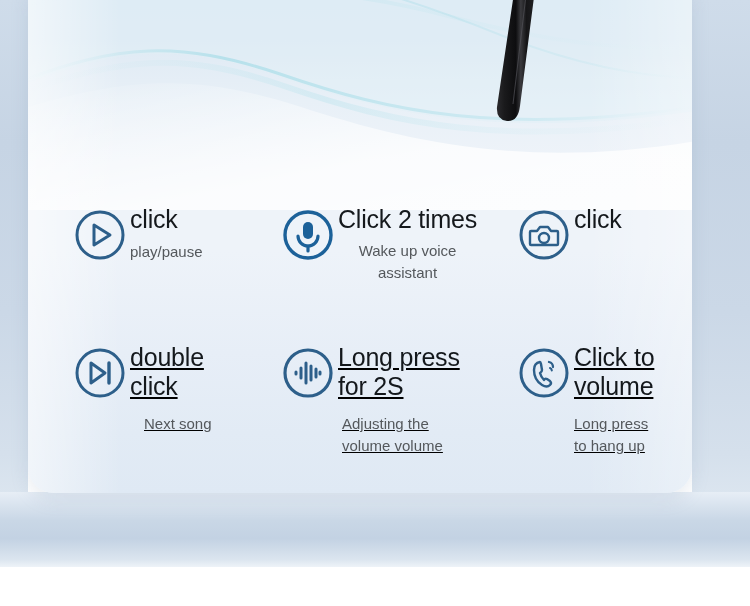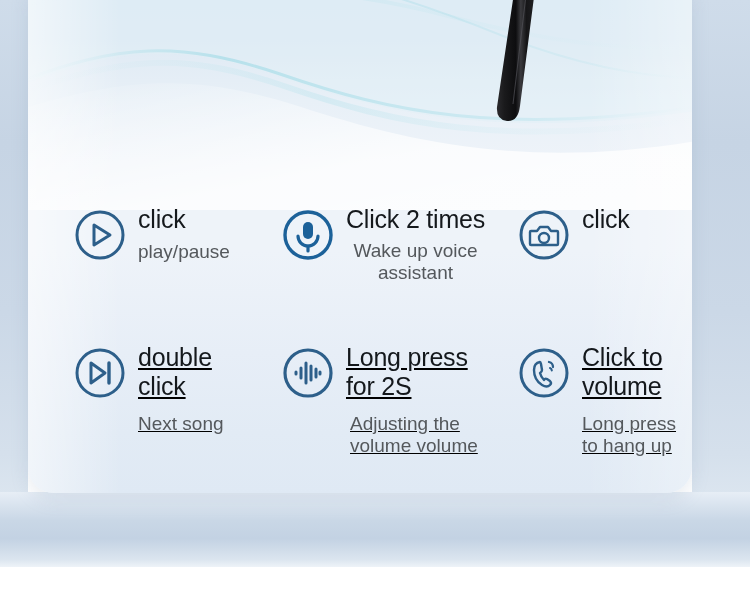--- a/index.html
+++ b/index.html
@@ -100,46 +100,46 @@
     left: 46px;
     top: 215px;
     width: 620px;
     display: grid;
     grid-template-columns: 208px 236px 176px;
     grid-template-rows: 138px auto;
   }
   .feature {
     display: flex;
     align-items: flex-start;
-    gap: 12px;
+    gap: 4px;
   }
   .f-icon {
     flex: 0 0 auto;
     width: 52px;
     height: 52px;
     margin-top: 4px;
   }
   .f-text { padding-top: 0; }
   .f-title {
     font-size: 25px;
     line-height: 29px;
     color: #14181c;
     letter-spacing: -0.2px;
     white-space: pre-line;
   }
   .f-sub {
-    font-size: 19px;
+    font-size: 15px;
     line-height: 22px;
     color: #54585c;
     margin-top: 7px;
     white-space: pre-line;
   }
   
   .cell-2 .f-sub { margin-top: 6px; text-align: center; }
-  .cell-4 .f-sub { margin-top: 12px; margin-left: 0; }
+  .cell-4 .f-sub { margin-top: 12px; margin-left: 14px; }
   .cell-5 .f-sub { margin-top: 12px; margin-left: 4px; }
   .cell-6 .f-sub { margin-top: 12px; }
   .row2 { margin-top: 0; text-decoration: underline; }
 </style>
 </head>
 <body>
 
 <div id="page">
 
   <div class="rail left"></div>

